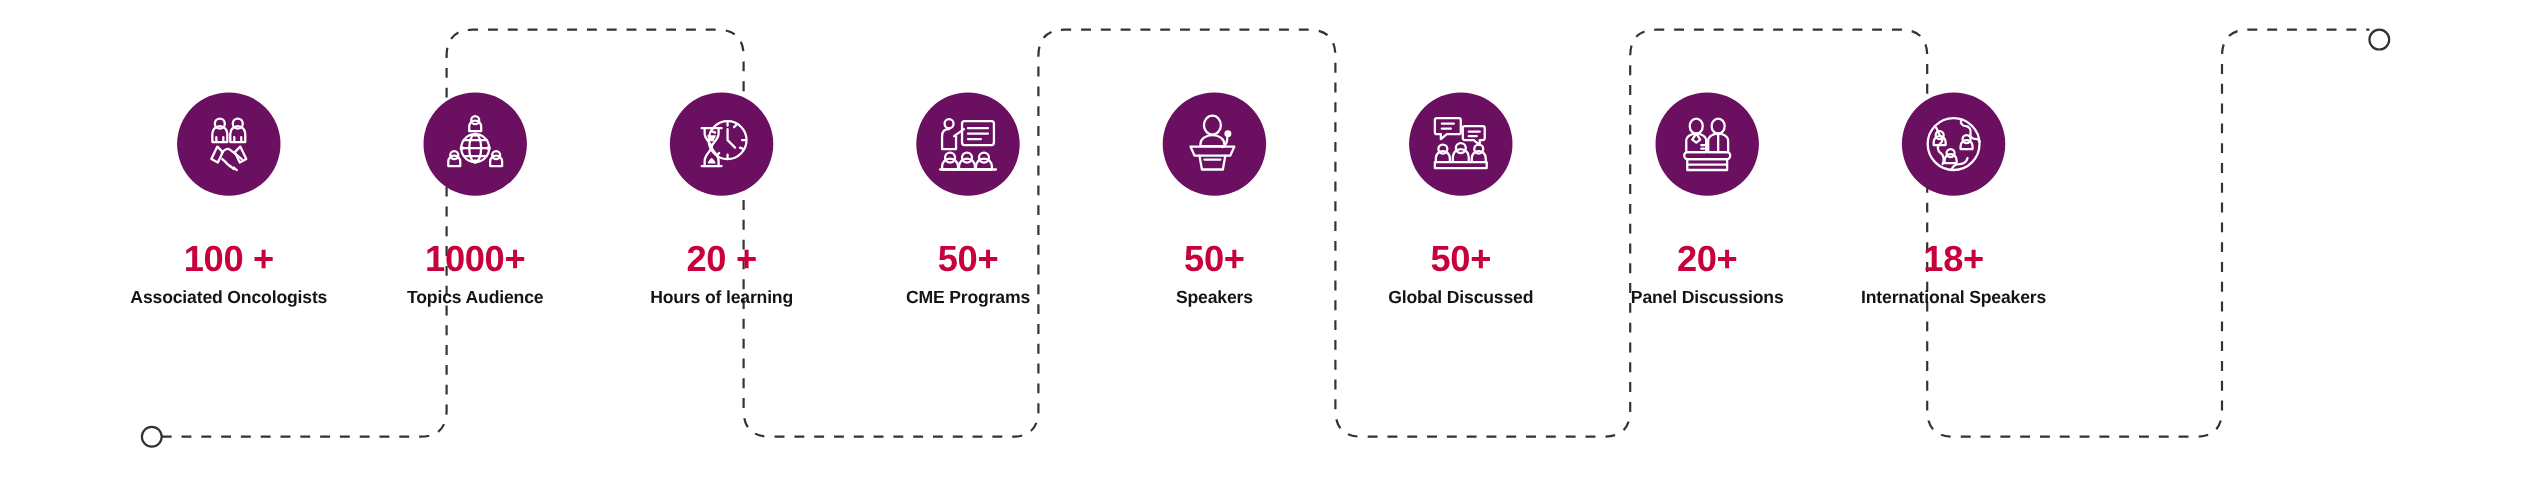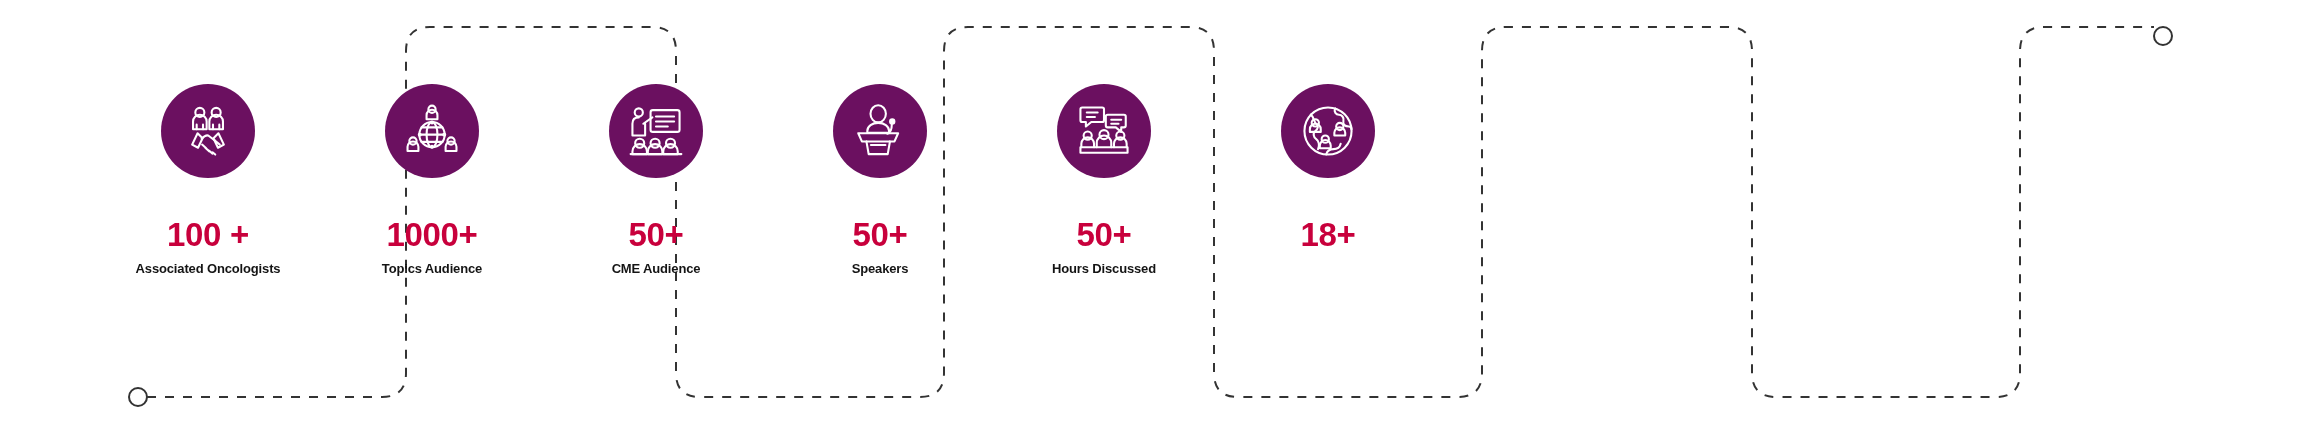--- a/index.html
+++ b/index.html
@@ -78,21 +78,21 @@
     font-size: 33px;
     font-weight: bold;
     line-height: 1;
     letter-spacing: -0.3px;
     white-space: nowrap;
   }
 
   .stat-label {
     margin-top: 11px;
     color: #141414;
-    font-size: 13px;
+    font-size: 16px;
     font-weight: bold;
     line-height: 1.15;
     white-space: nowrap;
     letter-spacing: -0.15px;
   }
 </style>
 </head>
 <body>
 
 <div id="stage">
@@ -174,40 +174,57 @@
           <circle cx="11" cy="43" r="4"></circle>
           <path d="M5 54 v-4.5 a6 6 0 0 1 12 0 V54 z"></path>
           <circle cx="53" cy="43" r="4"></circle>
           <path d="M47 54 v-4.5 a6 6 0 0 1 12 0 V54 z"></path>
         </svg>
       </div>
       <div class="stat-value">1000+</div>
       <div class="stat-label">Topics Audience</div>
     </div>
 
+    <div class="stat-item">
+      <div class="icon-badge">
+        <svg viewBox="0 0 64 64" fill="none" stroke="#ffffff" stroke-width="2.3" stroke-linecap="round" stroke-linejoin="round">
+          <circle cx="38" cy="28" r="19"></circle>
+          <path d="M38 17 v11 l7.5 7.5"></path>
+          <path d="M38 10.5 v3 M38 42.5 v3 M55.5 28 h-3 M23.5 28 h-3"></path>
+          <path d="M46.5 13 l-2 2 M29.5 41 l-2 2 M53 36.5 l-2.5-1 M25.5 20.5 l-2.5-1"></path>
+          <path d="M12 16 h20 M12 54 h20"></path>
+          <path d="M15 16 v5 c0 7 7 10 7 14 0 4 -7 7 -7 14 v5"></path>
+          <path d="M29 16 v5 c0 7 -7 10 -7 14 0 4 7 7 7 14 v5"></path>
+          <path d="M17.5 23 h9 c-1 4 -4.5 6 -4.5 6 s-3.5 -2 -4.5 -6z" fill="#ffffff" stroke="none"></path>
+          <path d="M18 51.5 h8 c-1 -4 -4 -5.5 -4 -5.5 s-3 1.5 -4 5.5z" fill="#ffffff" stroke="none"></path>
+        </svg>
+      </div>
+      <div class="stat-value">20 +</div>
+      <div class="stat-label">Hours of learning</div>
+    </div>
 
     <div class="stat-item">
       <div class="icon-badge">
         <svg viewBox="0 0 64 64" fill="none" stroke="#ffffff" stroke-width="2.3" stroke-linecap="round" stroke-linejoin="round">
           <rect x="26" y="9" width="32" height="24" rx="2.5"></rect>
           <path d="M32 16 h20 M32 21.5 h20 M32 27 h13"></path>
           <circle cx="13" cy="11.5" r="4.5"></circle>
           <path d="M13 17 c-5 0 -7 3 -7 7 v13 h14 V24"></path>
           <path d="M18 24 l10 -7"></path>
           <circle cx="14" cy="45.5" r="5"></circle>
           <path d="M6 57.5 v-3 a8 8 0 0 1 16 0 v3 z"></path>
           <circle cx="31" cy="45.5" r="5"></circle>
           <path d="M23 57.5 v-3 a8 8 0 0 1 16 0 v3 z"></path>
           <circle cx="48" cy="45.5" r="5"></circle>
           <path d="M40 57.5 v-3 a8 8 0 0 1 16 0 v3 z"></path>
           <path d="M4 57.5 h56"></path>
         </svg>
       </div>
       <div class="stat-value">50+</div>
-      <div class="stat-label">CME Audience</div>
+      <div class="stat-label">CME Programs</div>
     </div>
 
     <div class="stat-item">
       <div class="icon-badge">
         <svg viewBox="0 0 64 64" fill="none" stroke="#ffffff" stroke-width="2.3" stroke-linecap="round" stroke-linejoin="round">
           <ellipse cx="30" cy="13" rx="8.5" ry="9.5"></ellipse>
           <path d="M18 34 v-2 c0 -5.5 5.5 -9 12 -9 s12 3.5 12 9 v2 z"></path>
           <circle cx="45.5" cy="21.5" r="3.5" fill="#ffffff" stroke="none"></circle>
           <path d="M45 25 c0 6 -2 9 -5 10"></path>
           <path d="M8 34.5 h44 l-4 9 h-36 z"></path>
@@ -229,36 +246,55 @@
           <circle cx="14" cy="37" r="4.5"></circle>
           <path d="M7 50 v-4 a7 7 0 0 1 14 0 v4"></path>
           <circle cx="32" cy="36" r="5"></circle>
           <path d="M24 50 v-5 a8 8 0 0 1 16 0 v5"></path>
           <circle cx="50" cy="37" r="4.5"></circle>
           <path d="M43 50 v-4 a7 7 0 0 1 14 0 v4"></path>
           <path d="M6 50 h52 v6 h-52 z"></path>
         </svg>
       </div>
       <div class="stat-value">50+</div>
-      <div class="stat-label">Hours Discussed</div>
-    </div>
-
+      <div class="stat-label">Global Discussed</div>
+    </div>
+
+    <div class="stat-item">
+      <div class="icon-badge">
+        <svg viewBox="0 0 64 64" fill="none" stroke="#ffffff" stroke-width="2.3" stroke-linecap="round" stroke-linejoin="round">
+          <ellipse cx="21" cy="14" rx="6.5" ry="7.5"></ellipse>
+          <path d="M11 40 v-11 c0 -4.5 4.5 -7.5 10 -7.5 s10 3 10 7.5 V40 z"></path>
+          <path d="M21 21.5 l-4 6 4 3 4 -3 -4 -6z"></path>
+          <path d="M26 33 h3 M26 36.5 h3"></path>
+          <ellipse cx="43" cy="14" rx="6.5" ry="7.5"></ellipse>
+          <path d="M33 40 v-11 c0 -4.5 4.5 -7.5 10 -7.5 s10 3 10 7.5 V40 z"></path>
+          <path d="M43 21.5 v18"></path>
+          <rect x="9" y="40" width="46" height="7" rx="3"></rect>
+          <path d="M12 47 h40 v11 h-40 z"></path>
+          <path d="M12 52.5 h40"></path>
+        </svg>
+      </div>
+      <div class="stat-value">20+</div>
+      <div class="stat-label">Panel Discussions</div>
+    </div>
 
     <div class="stat-item">
       <div class="icon-badge">
         <svg viewBox="0 0 64 64" fill="none" stroke="#ffffff" stroke-width="2.3" stroke-linecap="round" stroke-linejoin="round">
           <circle cx="32" cy="32" r="26"></circle>
           <path d="M13 14 c4 3 3 8 6 10 3 2 2 6 -1 8 -3 2 -2 7 1 9 3 2 4 7 2 11"></path>
           <path d="M40 7 c-2 4 1 7 4 7 3 0 6 3 5 7 -1 4 2 6 6 6 2 0 3 1 3 3"></path>
           <path d="M30 58 c1 -4 4 -6 8 -6 4 0 7 -2 8 -6"></path>
           <circle cx="18" cy="23" r="4"></circle>
           <path d="M12 33 v-3 a6 6 0 0 1 12 0 v3 z"></path>
           <circle cx="45" cy="27" r="4"></circle>
           <path d="M39 37 v-3 a6 6 0 0 1 12 0 v3 z"></path>
           <circle cx="29" cy="41" r="4"></circle>
           <path d="M23 51 v-3 a6 6 0 0 1 12 0 v3 z"></path>
         </svg>
       </div>
       <div class="stat-value">18+</div>
+      <div class="stat-label">International Speakers</div>
     </div>
 
   </div>
 </div>
 
 </body></html>

